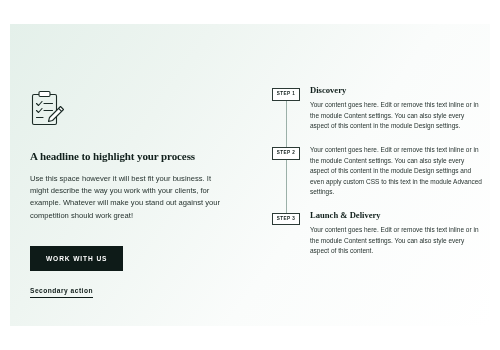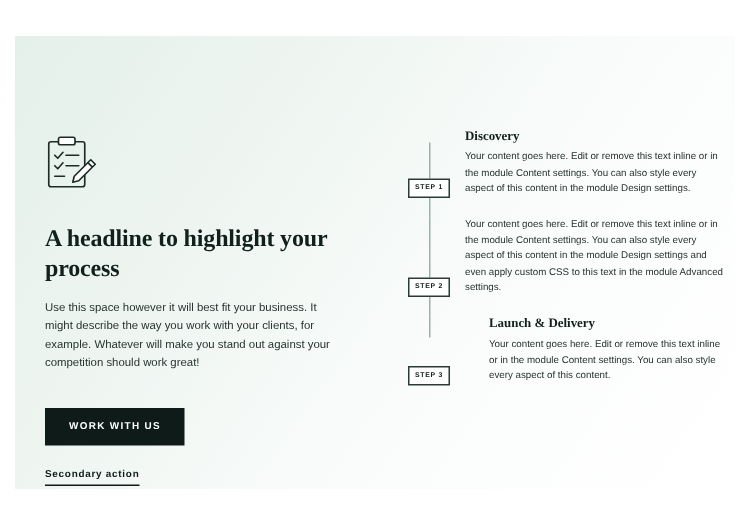--- a/index.html
+++ b/index.html
@@ -39,21 +39,21 @@
 
   #checklist-icon {
     width: 34px;
     height: 38px;
     position: relative;
     margin-bottom: 22px;
   }
 
   #headline {
     font-family: "Liberation Serif", serif;
-    font-size: 16px;
+    font-size: 11px;
     font-weight: 700;
     color: #11201c;
     letter-spacing: -0.1px;
     margin: 0 0 9px 0;
     line-height: 1.25;
   }
 
   #body-copy {
     font-size: 7.6px;
     line-height: 1.62;
@@ -92,25 +92,25 @@
   #timeline {
     position: absolute;
     left: 258px;
     top: 62px;
     width: 215px;
   }
 
   .step {
     position: relative;
     display: flex;
-    align-items: flex-end;
+    align-items: flex-start;
     margin-bottom: 13px;
   }
 
-  .step:last-child { margin-bottom: 0; gap: 16px; }
+  .step:last-child { margin-bottom: 0; }
 
   .step-marker {
     position: relative;
     width: 36px;
     flex: 0 0 36px;
     display: flex;
     justify-content: center;
     padding-top: 2px;
   }
 

